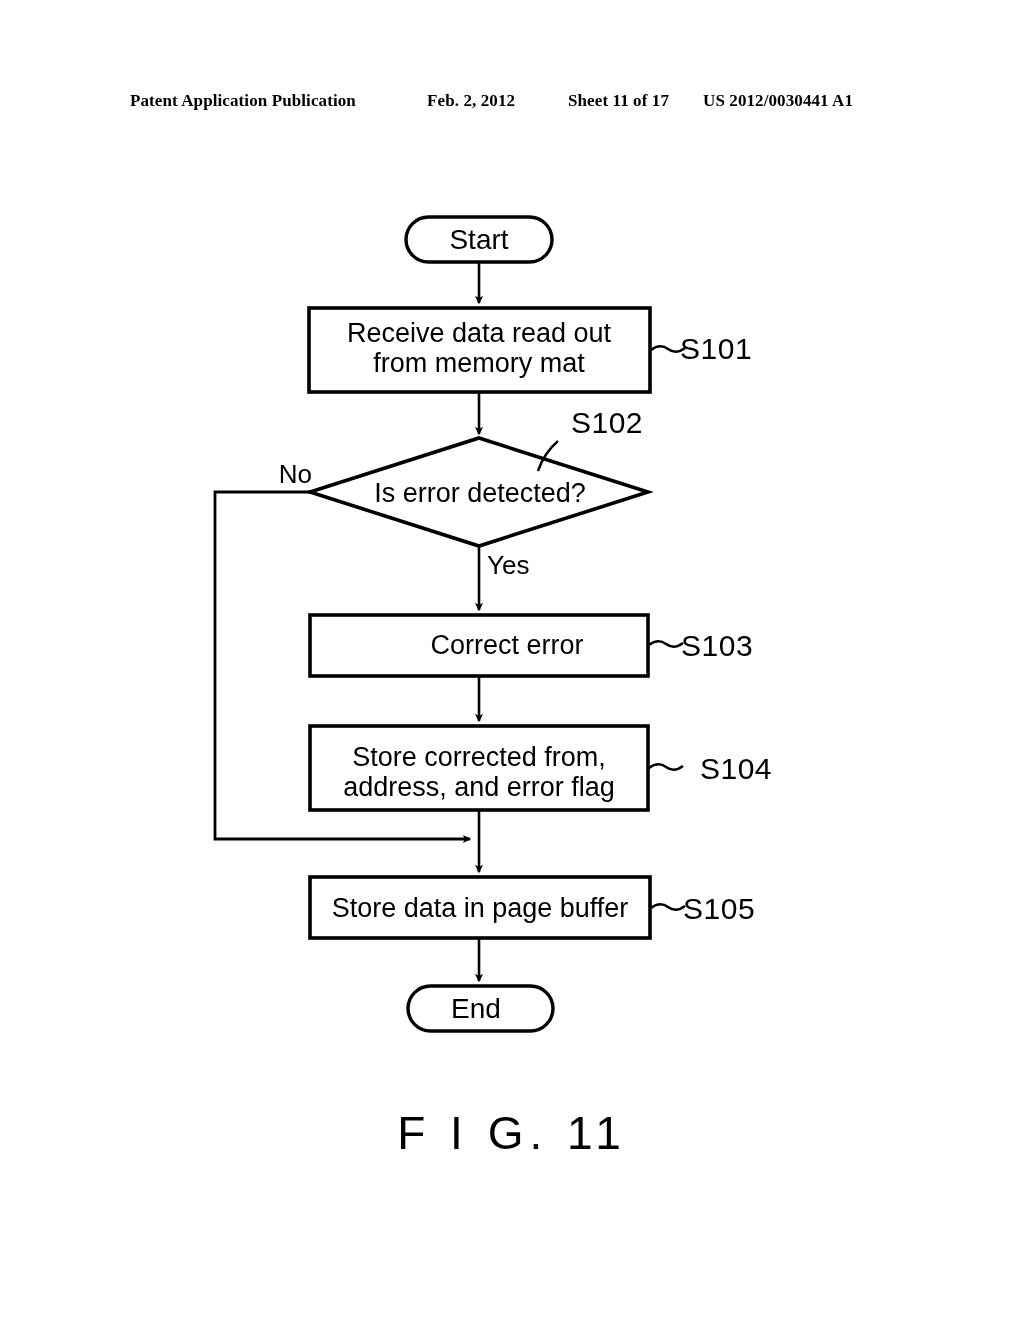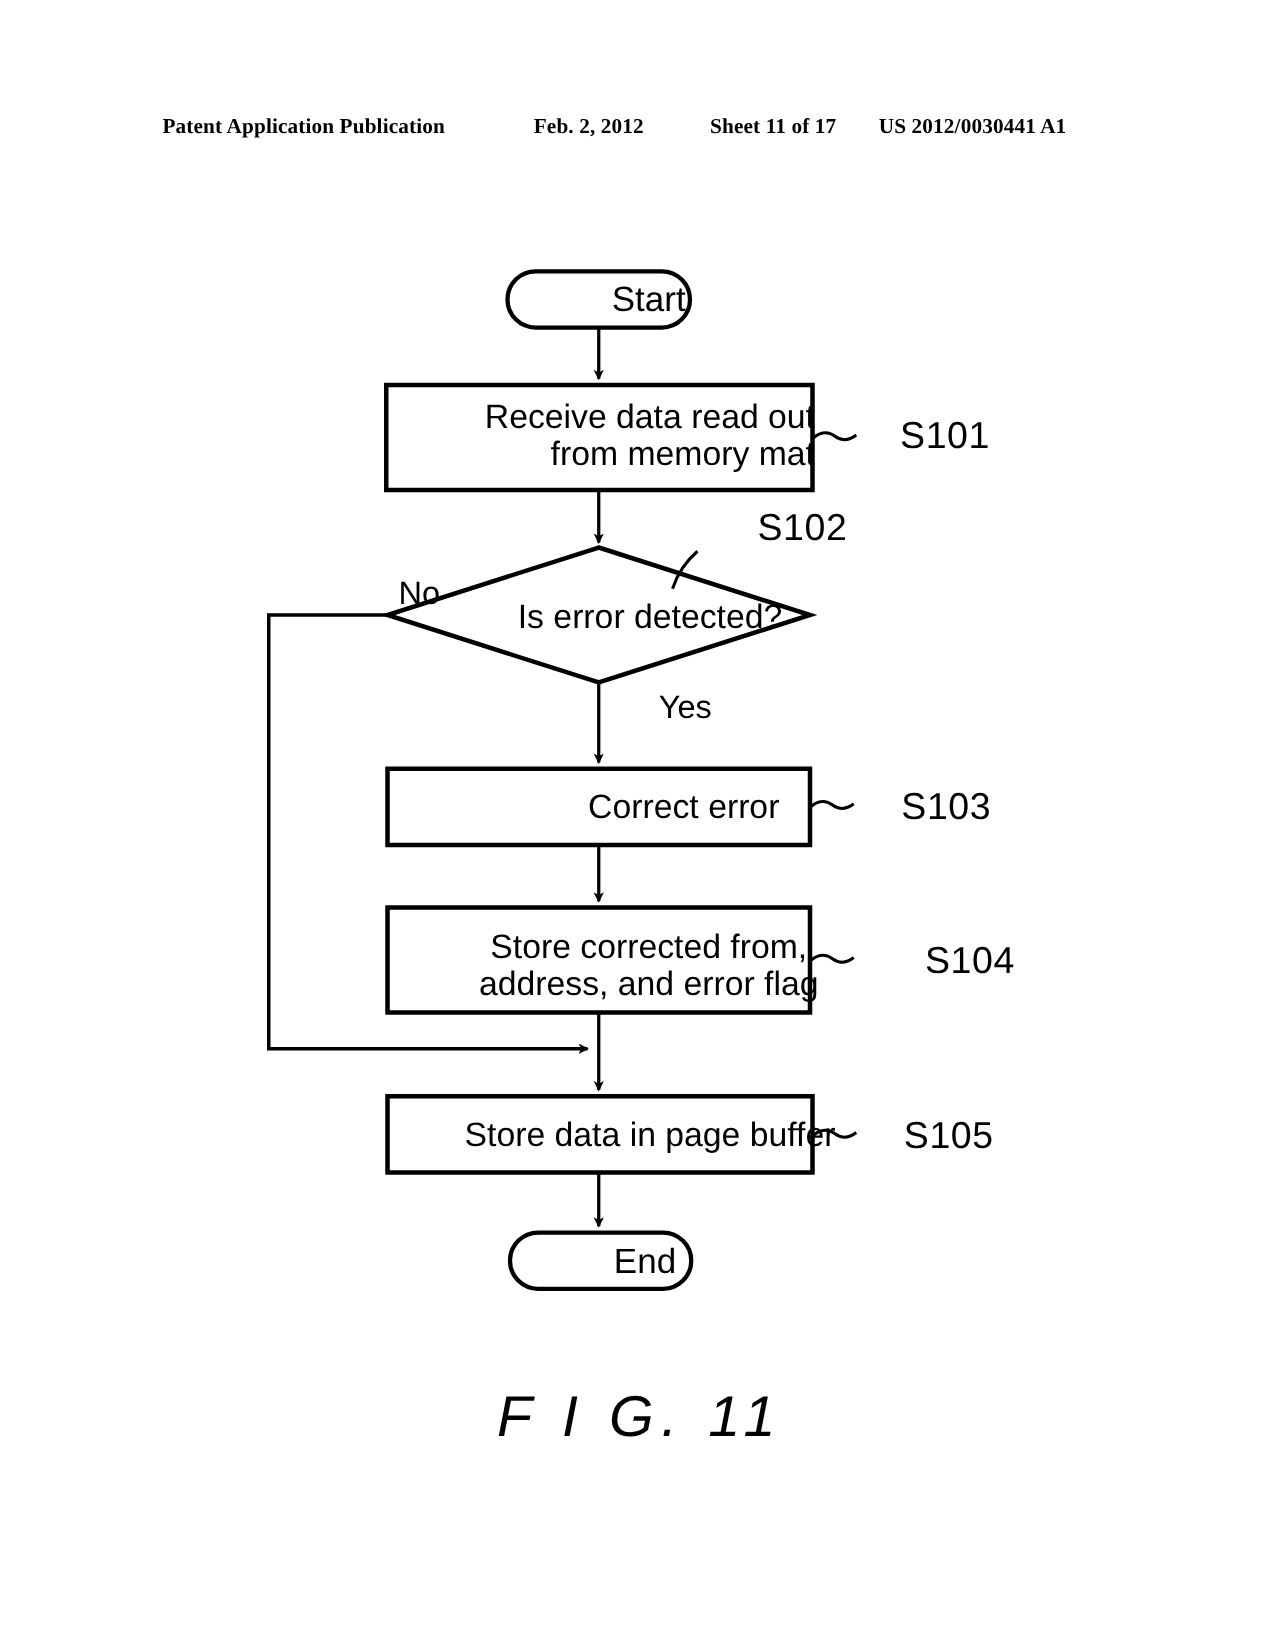--- a/index.html
+++ b/index.html
@@ -50,21 +50,20 @@
   }
 
   
   .node-label {
     position: absolute;
     text-align: center;
     font-family: "Liberation Sans", sans-serif;
     color: #000;
     white-space: pre-line;
     line-height: 1.12;
-    padding-left: 40px;
   }
 
   .terminal-text {
     font-size: 28px;
   }
   .process-text {
     font-size: 27px;
   }
   .decision-text {
     font-size: 27px;
@@ -74,48 +73,47 @@
   }
   .step-text {
     font-size: 30px;
     letter-spacing: 0.5px;
   }
 
   
   .t-start  { left: 405px; top: 224px;  width: 148px; }
   .t-end    { left: 408px; top: 993px;  width: 136px; }
 
-  .p-s101   { left: 302px; top: 318px;  width: 310px; text-align: right; }
+  .p-s101   { left: 324px; top: 318px;  width: 310px; }
   .p-s103   { left: 310px; top: 630px;  width: 394px; }
   .p-s104   { left: 310px; top: 742px;  width: 338px; }
   .p-s105   { left: 310px; top: 893px;  width: 340px; }
 
   .d-s102   { left: 330px; top: 478px;  width: 300px; }
 
   .b-no     { left: 262px; top: 460px;  width: 50px;  text-align: right; }
   .b-yes    { left: 487px; top: 551px;  width: 60px;  text-align: left; }
 
   .l-s101   { left: 680px; top: 332px;  width: 110px; text-align: left; }
-  .l-s102   { left: 528px; top: 406px;  width: 110px; text-align: right; }
+  .l-s102   { left: 552px; top: 406px;  width: 110px; text-align: center; }
   .l-s103   { left: 681px; top: 629px;  width: 110px; text-align: left; }
   .l-s104   { left: 681px; top: 752px;  width: 110px; text-align: center; }
   .l-s105   { left: 683px; top: 892px;  width: 110px; text-align: left; }
 
   
   .fig-caption {
     position: absolute;
     left: 0;
     top: 1106px;
     width: 1024px;
     text-align: center;
     font-family: "Liberation Sans", sans-serif;
     font-size: 46px;
     letter-spacing: 6px;
     color: #000;
-    font-style: italic;
   }
 </style>
 </head>
 <body>
 
 <div class="pub-header">
   <span class="hdr-title">Patent Application Publication</span>
   <span class="hdr-date">Feb. 2, 2012</span>
   <span class="hdr-sheet">Sheet 11 of 17</span>
   <span class="hdr-patno">US 2012/0030441 A1</span>

